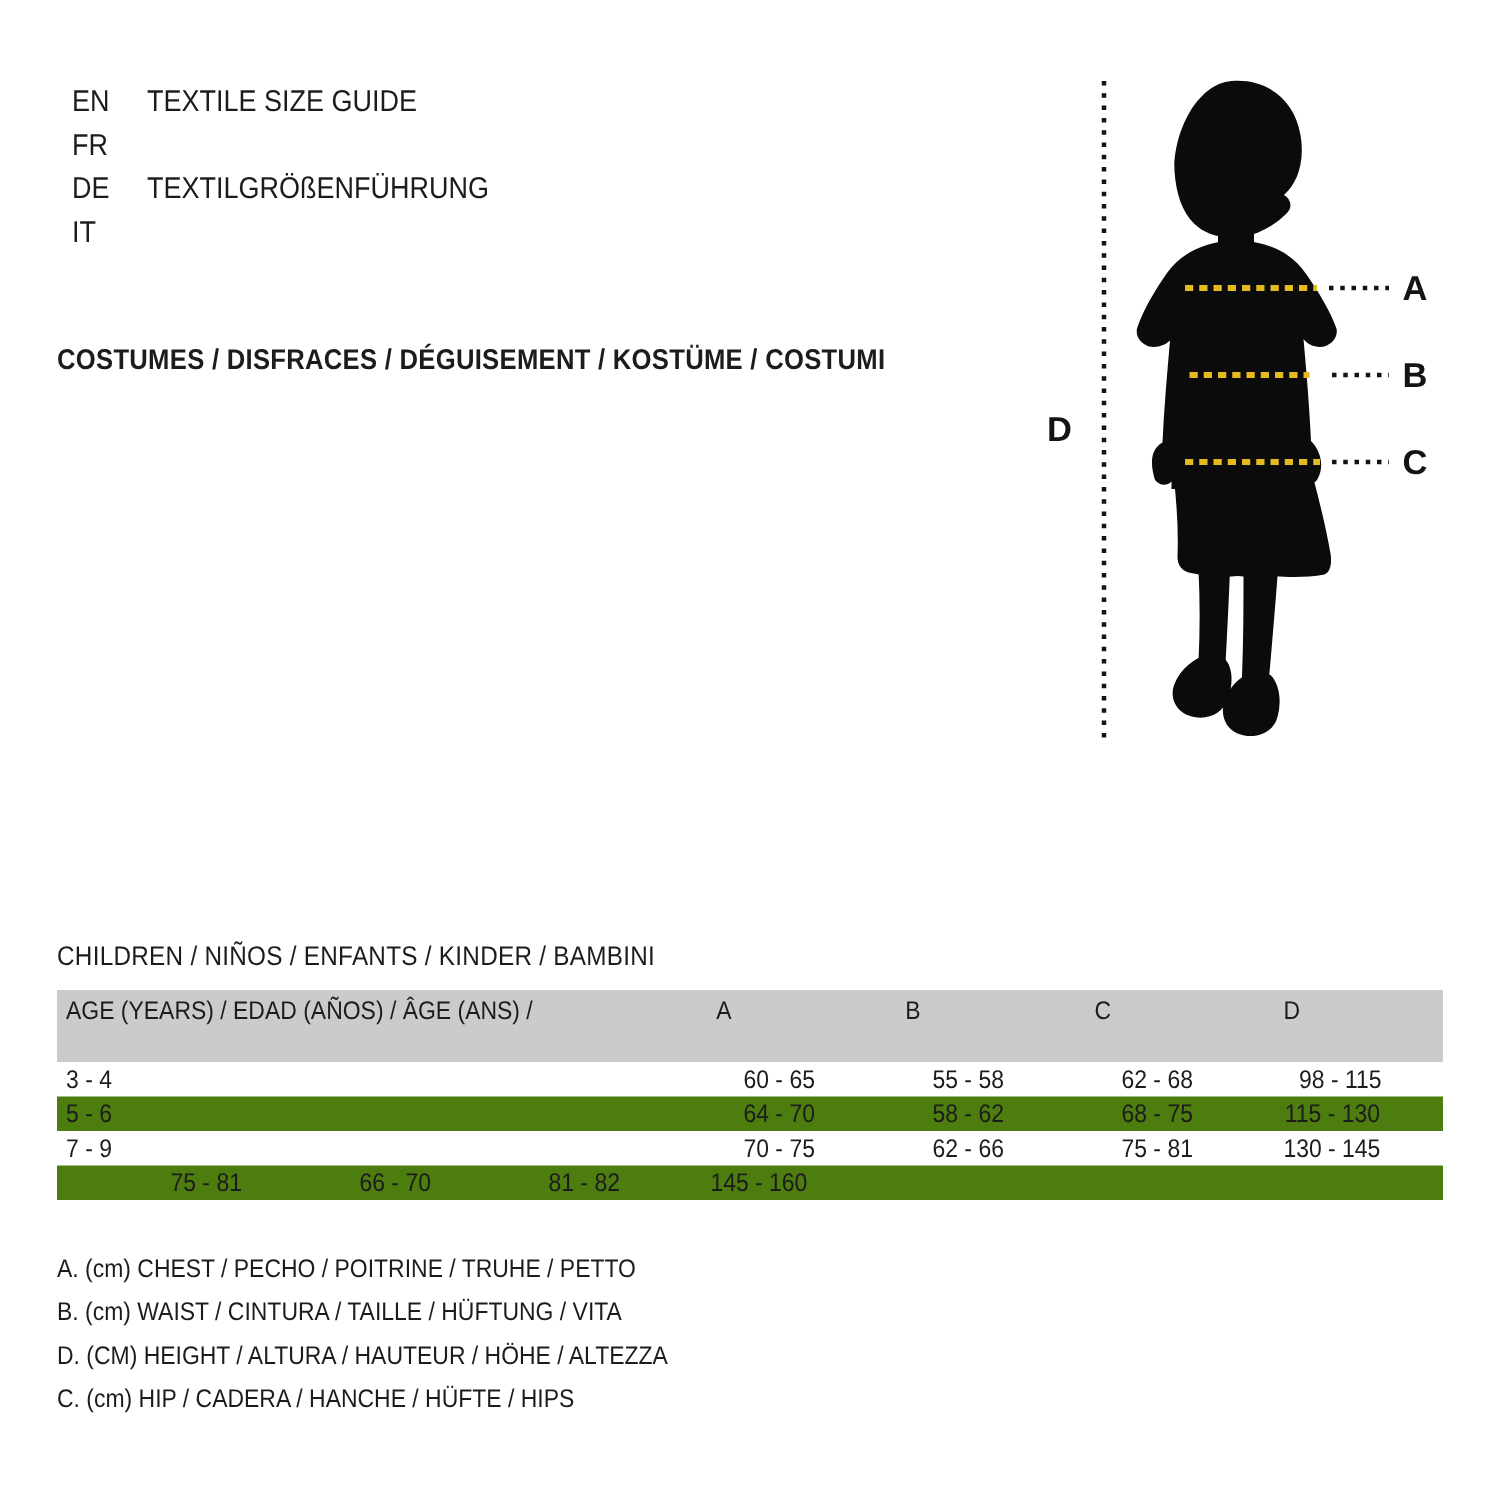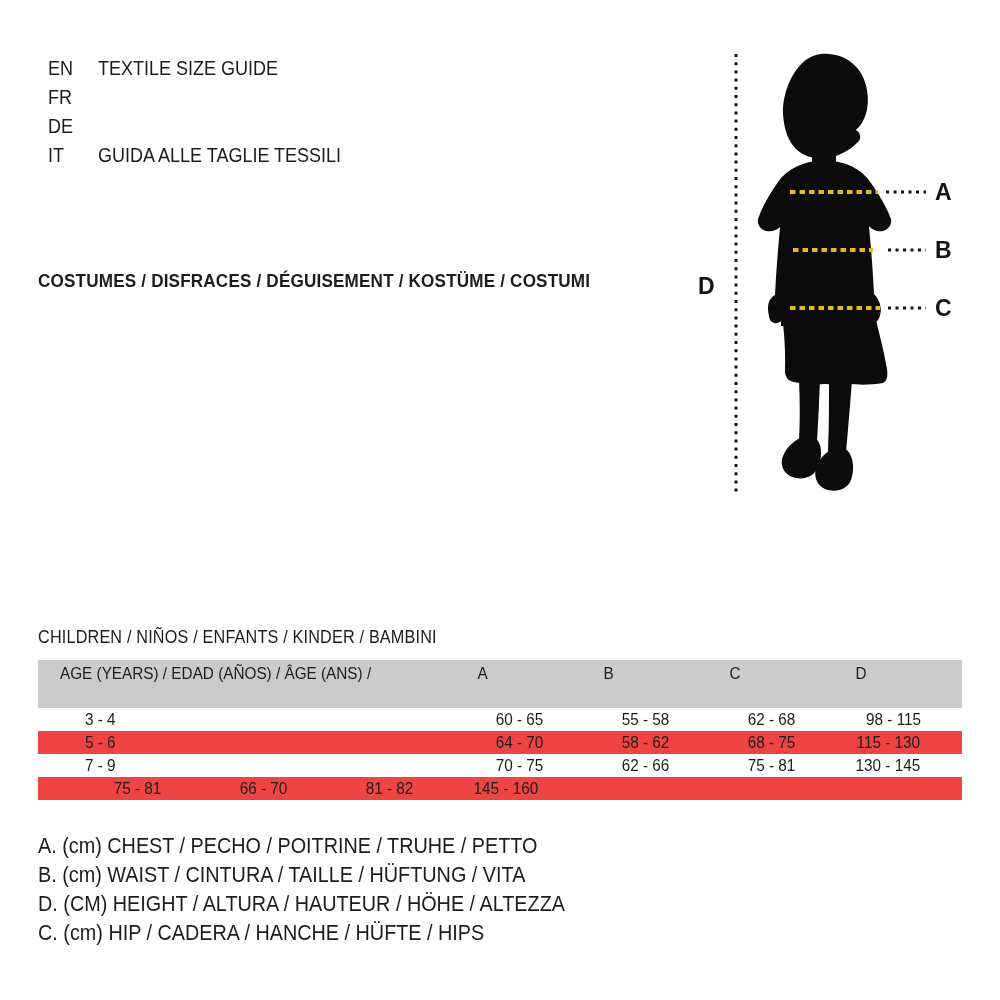--- a/index.html
+++ b/index.html
@@ -19,64 +19,64 @@
 
   
   .lang-list { position: absolute; left: 48px; top: 54px; }
   .lang-row { height: 29px; line-height: 29px; font-size: 20px; display: flex; }
   .lang-code { width: 50px; flex: 0 0 50px; }
   .lang-label { flex: 1; }
 
   
   .category-title {
     position: absolute; left: 38px; top: 230px;
-    font-size: 19px; font-weight: bold; letter-spacing: 0.2px; margin-top: 40px;
+    font-size: 19px; font-weight: bold; letter-spacing: 0.2px;
   }
 
   
   .figure-svg { position: absolute; left: 690px; top: 40px; }
   .fig-label { font-family: "Liberation Sans", "DejaVu Sans", sans-serif; font-size: 23px; font-weight: bold; fill: #141414; }
 
   
   .section-title { position: absolute; left: 38px; top: 627px; font-size: 18px; letter-spacing: 0.2px; }
 
   
   .size-table { position: absolute; left: 38px; top: 660px; width: 924px; font-size: 17px; }
   .t-header { background: #cbcbcb; height: 48px; display: flex; align-items: flex-start; padding-top: 3px; }
-  .t-age-head { flex: 1 1 auto; padding-left: 22px; line-height: 21px; text-decoration: underline; }
+  .t-age-head { flex: 1 1 auto; padding-left: 6px; line-height: 21px; text-decoration: underline; }
   .t-col-head { flex: 0 0 126px; text-align: center; line-height: 21px; }
   .t-spacer { flex: 0 0 38px; }
   .t-row { height: 23px; line-height: 23px; display: flex; background: #ffffff; }
-  .t-row.alt { background: #ef4444; }
-  .t-age-cell { flex: 1 1 auto; padding-left: 6px; margin-left: 41px; }
+  .t-row.alt { background: #4d7c0f; }
+  .t-age-cell { flex: 1 1 auto; padding-left: 6px; }
   .t-cell { flex: 0 0 126px; text-align: right; }
 
   
   .legend { position: absolute; left: 38px; top: 831px; }
-  .legend-item { height: 29px; line-height: 29px; font-size: 22px; }
+  .legend-item { height: 29px; line-height: 29px; font-size: 17px; }
 </style>
 </head>
 <body>
 
 <div class="page">
 
   <div class="lang-list">
     <div class="lang-row">
       <span class="lang-code"><span class="cxl">EN</span></span>
       <span class="lang-label"><span class="cxl">TEXTILE SIZE GUIDE</span></span>
     </div>
     <div class="lang-row">
       <span class="lang-code"><span class="cxl">FR</span></span>
     </div>
     <div class="lang-row">
       <span class="lang-code"><span class="cxl">DE</span></span>
+      <span class="lang-label"><span class="cxl">TEXTILGRÖßENFÜHRUNG</span></span>
     </div>
     <div class="lang-row">
       <span class="lang-code"><span class="cxl">IT</span></span>
-      <span class="lang-label"><span class="cxl">GUIDA ALLE TAGLIE TESSILI</span></span>
     </div>
   </div>
 
   <div class="category-title">
     <span class="cxl">COSTUMES / DISFRACES / DÉGUISEMENT / KOSTÜME / COSTUMI</span>
   </div>
 
   <svg class="figure-svg" width="270" height="470" viewBox="0 0 270 470">
 
     <text class="fig-label" x="8" y="254">D</text>

